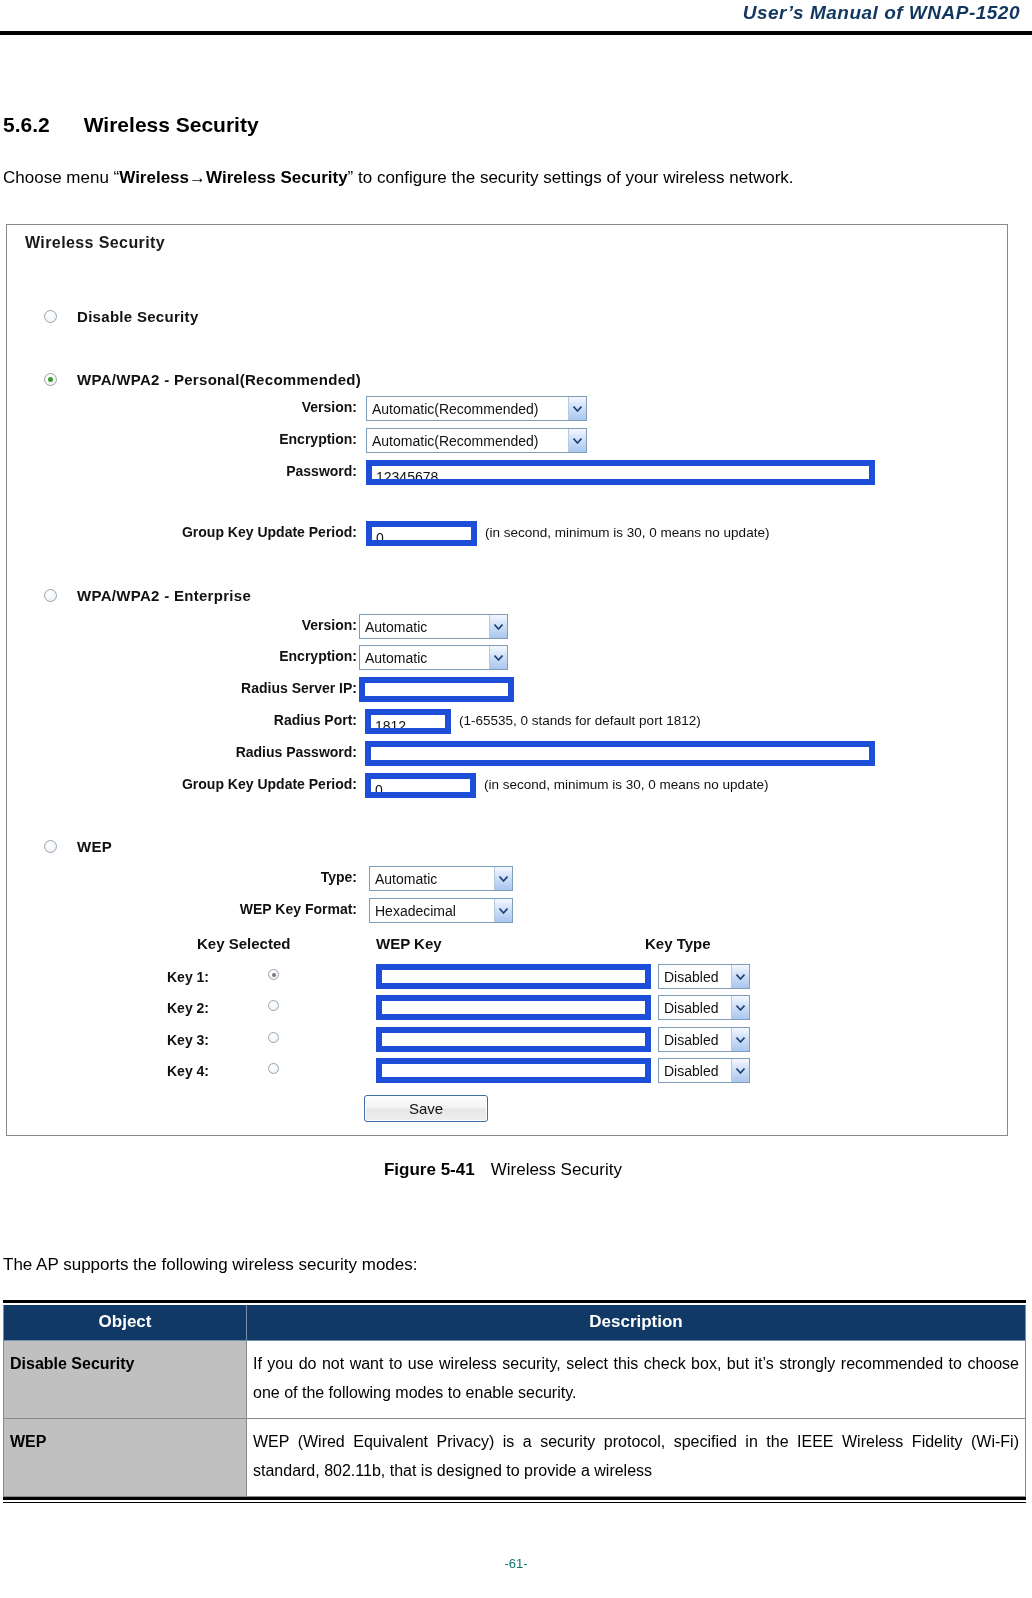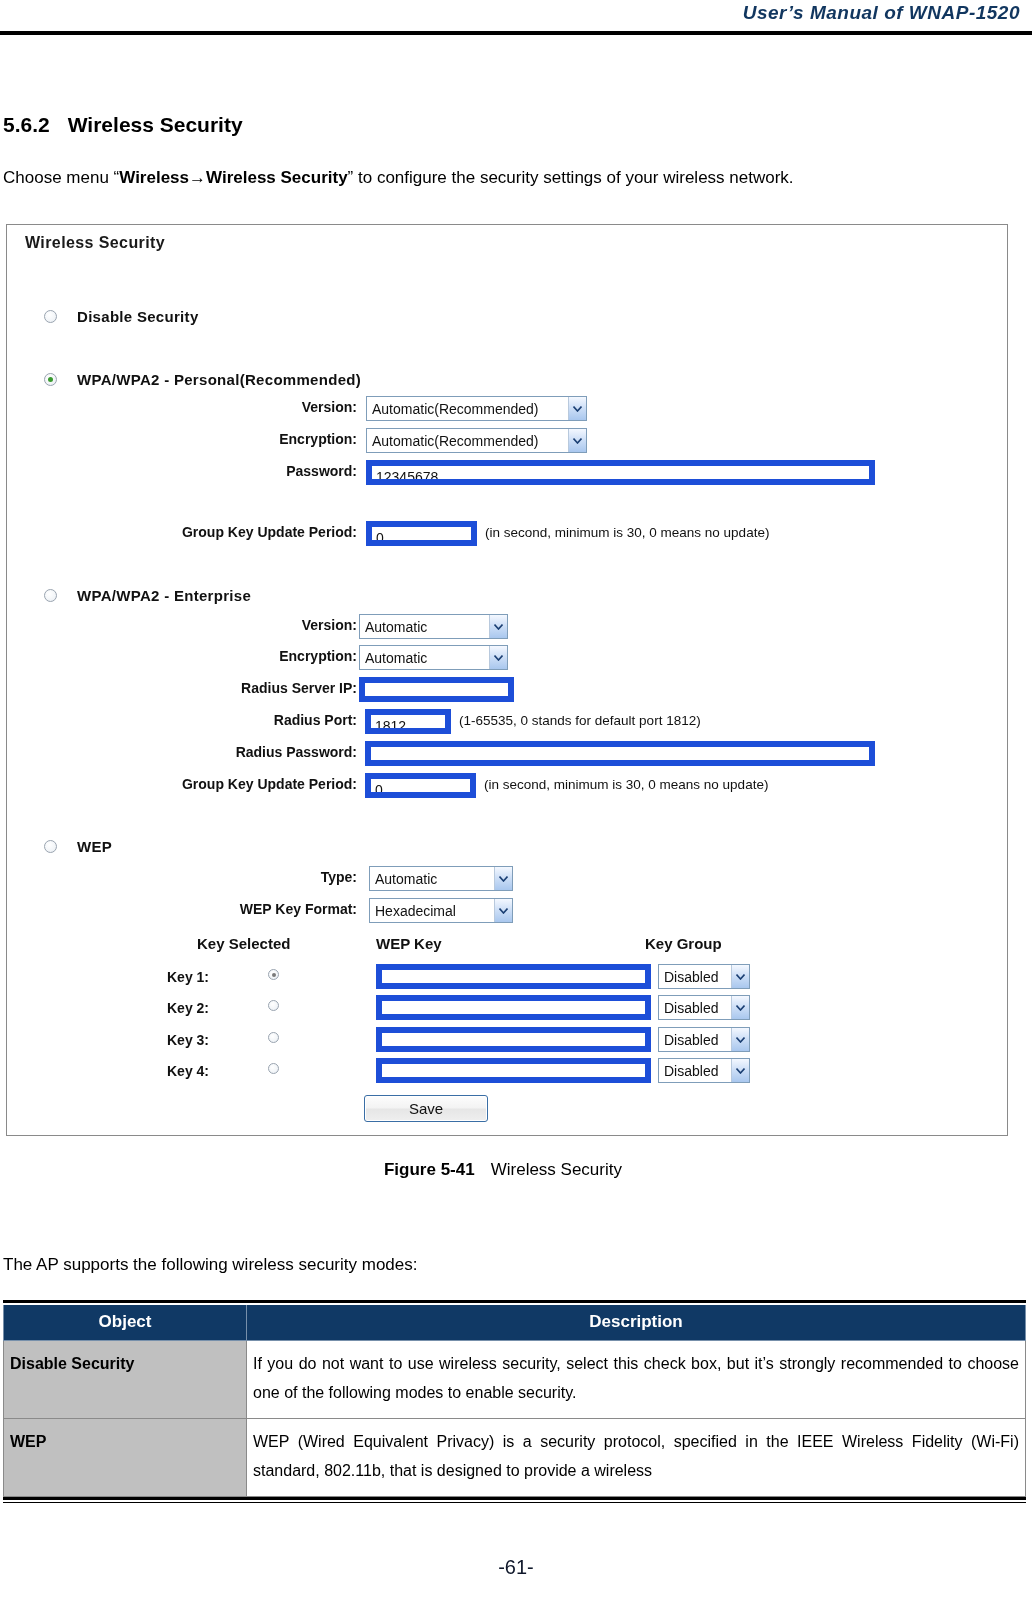--- a/index.html
+++ b/index.html
@@ -29,21 +29,21 @@
     background:#000;
     border-top:1px solid #000;
   }
 
   
   .sec-head{
     position:absolute; left:3px; top:113px;
     font-size:21px; font-weight:bold; color:#000;
     white-space:nowrap;
   }
-  .sec-head .num{ margin-right:18px; }
+  .sec-head .num{ margin-right:34px; }
 
   .intro{
     position:absolute; left:3px; top:168px;
     font-size:17px; color:#000; white-space:nowrap;
   }
   .intro b{ font-weight:bold; }
 
   
   .figure{
     position:absolute; left:6px; top:224px;
@@ -191,21 +191,21 @@
     background:#fff;
     text-align:justify;
     text-justify:inter-word;
   }
   .col-obj{ width:243px; }
   .tbl-botline{ width:100%; height:3px; background:#000; margin-top:0px; }
   .tbl-botline2{ width:100%; height:1px; background:#000; margin-top:2px; }
 
   .pagenum{
     position:absolute; left:0; top:1556px; width:1032px;
-    text-align:center; font-size:20px; color:#0f172a;
+    text-align:center; font-size:13px; color:#0f766e;
   }
 </style>
 </head>
 <body>
 
 <div class="page-header">
   <div class="header-title">User’s Manual of WNAP-1520</div>
   <div class="header-rule"></div>
 </div>
 
@@ -342,21 +342,21 @@
     <span class="txt">Hexadecimal</span>
     <span class="arrow">
       <svg width="9" height="6" viewBox="0 0 9 6">
           <path d="M0.5 0.5 L4.5 5 L8.5 0.5" fill="none" stroke="#1b3f73" stroke-width="1.6"></path>
         </svg>
     </span>
   </div>
 
   <div class="colhead" style="left:190px; top:710px;">Key Selected</div>
   <div class="colhead" style="left:369px; top:710px;">WEP Key</div>
-  <div class="colhead" style="left:638px; top:710px;">Key Group</div>
+  <div class="colhead" style="left:638px; top:710px;">Key Type</div>
 
   <div class="keylabel" style="left:160px; top:744px; width:75px;">Key 1:</div>
   <span class="radio sm on" style="position:absolute; left:261px; top:744px;"></span>
   <div class="tbox" style="position:absolute; left:369px; top:739px; width:275px;"></div>
   <div class="sel" style="position:absolute; left:651px; top:739px; width:92px;">
     <span class="txt">Disabled</span>
     <span class="arrow">
       <svg width="9" height="6" viewBox="0 0 9 6">
           <path d="M0.5 0.5 L4.5 5 L8.5 0.5" fill="none" stroke="#1b3f73" stroke-width="1.6"></path>
         </svg>

